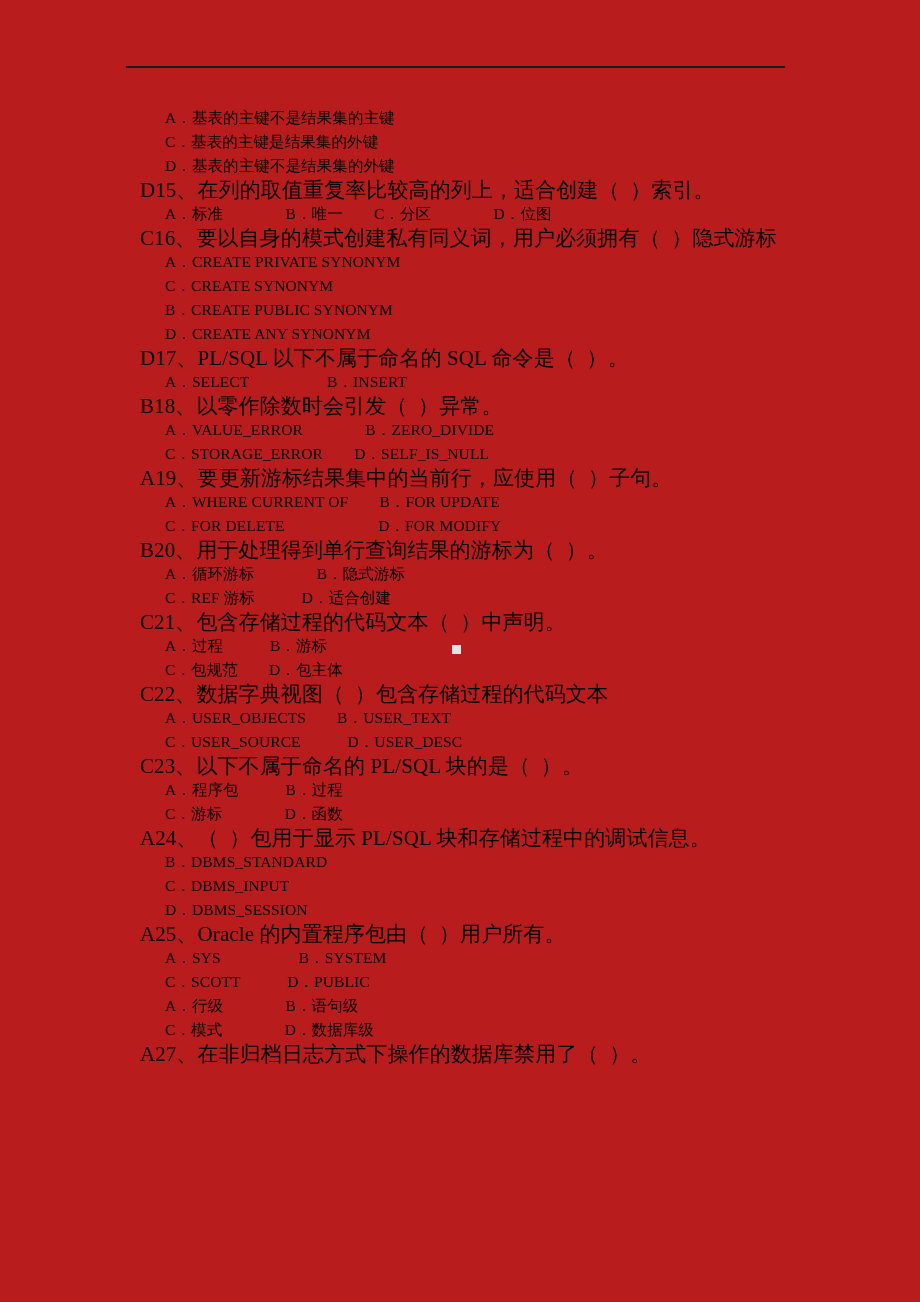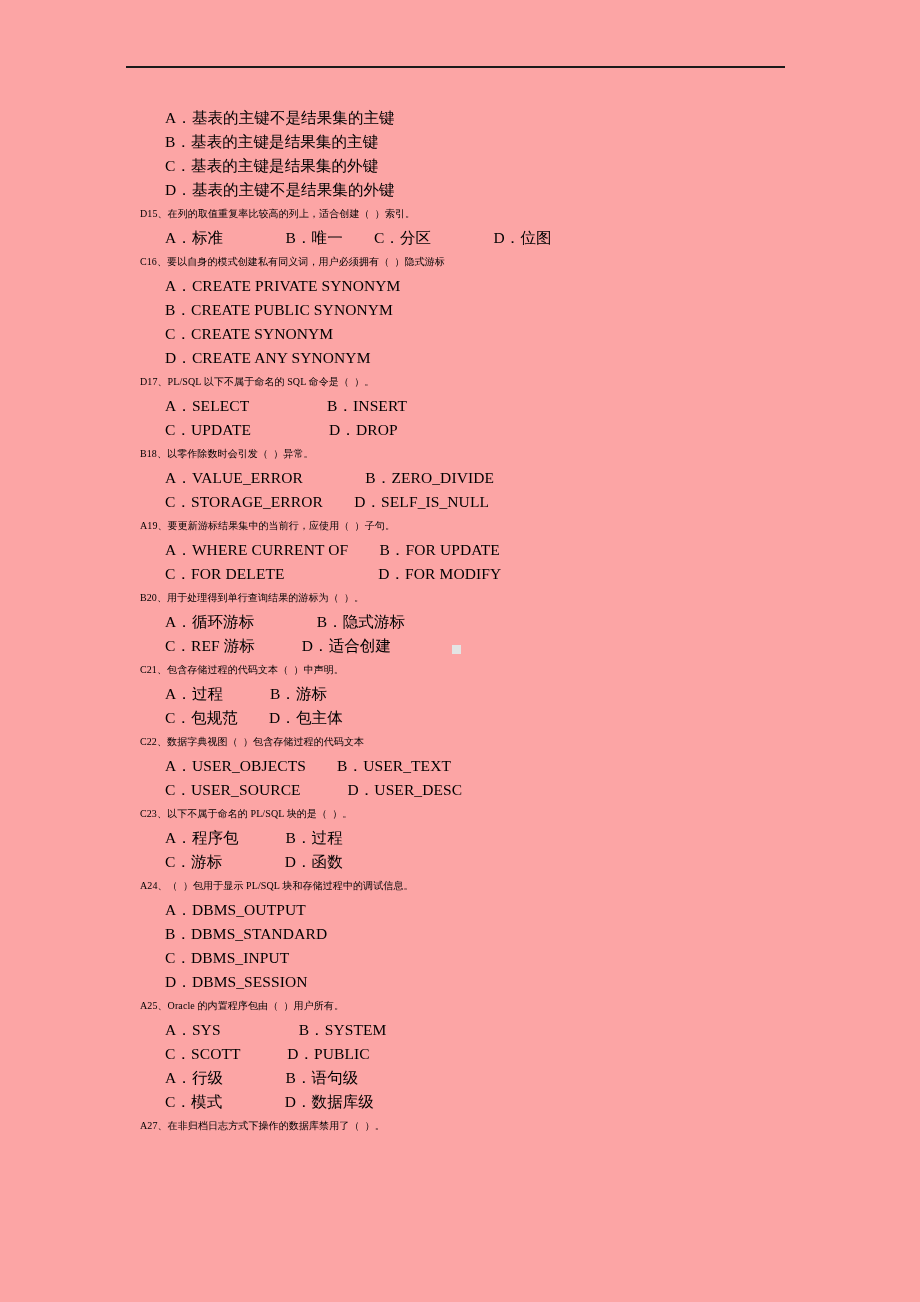--- a/index.html
+++ b/index.html
@@ -14,21 +14,21 @@
     font-family: "Liberation Serif", "DejaVu Serif", serif;
     color: #000000;
     overflow: hidden;
   }
 
   .page {
     position: absolute;
     left: 0; top: 0;
     width: 920px;
     height: 1302px;
-    background: #fca5a5;
+    background: #b91c1c;
   }
 
   
   .header-rule {
     position: absolute;
     left: 126px;
     top: 66px;
     width: 659px;
     height: 0;
     border-top: 2px solid #1a1a1a;
@@ -46,21 +46,21 @@
     height: 24px;
     line-height: 24px;
     white-space: pre;
     font-size: 15.5px;
     letter-spacing: 0.1px;
   }
 
   
   .q-line {
     padding-left: 140px;
-    font-size: 10px;
+    font-size: 21px;
   }
 
   
   .opt-line {
     padding-left: 165px;
     font-size: 15.5px;
   }
 
   
   .speck {
@@ -74,53 +74,50 @@
 </style>
 </head>
 <body>
 
 <div class="page">
 
   <div class="header-rule"></div>
 
   <div class="content" id="content">
       <div class="line opt-line">A．基表的主键不是结果集的主键</div>
-      <div class="line opt-line">B．基表的主键是结果集的主键</div>
       <div class="line opt-line">C．基表的主键是结果集的外键</div>
       <div class="line opt-line">D．基表的主键不是结果集的外键</div>
       <div class="line q-line">D15、在列的取值重复率比较高的列上，适合创建（  ）索引。</div>
       <div class="line opt-line">A．标准　　　　B．唯一　　C．分区　　　　D．位图</div>
       <div class="line q-line">C16、要以自身的模式创建私有同义词，用户必须拥有（  ）隐式游标</div>
       <div class="line opt-line">A．CREATE PRIVATE SYNONYM</div>
+      <div class="line opt-line">C．CREATE SYNONYM</div>
       <div class="line opt-line">B．CREATE PUBLIC SYNONYM</div>
-      <div class="line opt-line">C．CREATE SYNONYM</div>
       <div class="line opt-line">D．CREATE ANY SYNONYM</div>
       <div class="line q-line">D17、PL/SQL 以下不属于命名的 SQL 命令是（  ）。</div>
       <div class="line opt-line">A．SELECT　　　　　B．INSERT</div>
-      <div class="line opt-line">C．UPDATE　　　　　D．DROP</div>
       <div class="line q-line">B18、以零作除数时会引发（  ）异常。</div>
       <div class="line opt-line">A．VALUE_ERROR　　　　B．ZERO_DIVIDE</div>
       <div class="line opt-line">C．STORAGE_ERROR　　D．SELF_IS_NULL</div>
       <div class="line q-line">A19、要更新游标结果集中的当前行，应使用（  ）子句。</div>
       <div class="line opt-line">A．WHERE CURRENT OF　　B．FOR UPDATE</div>
       <div class="line opt-line">C．FOR DELETE　　　　　　D．FOR MODIFY</div>
       <div class="line q-line">B20、用于处理得到单行查询结果的游标为（  ）。</div>
       <div class="line opt-line">A．循环游标　　　　B．隐式游标</div>
       <div class="line opt-line">C．REF 游标　　　D．适合创建</div>
       <div class="line q-line">C21、包含存储过程的代码文本（  ）中声明。</div>
       <div class="line opt-line">A．过程　　　B．游标</div>
       <div class="line opt-line">C．包规范　　D．包主体</div>
       <div class="line q-line">C22、数据字典视图（  ）包含存储过程的代码文本</div>
       <div class="line opt-line">A．USER_OBJECTS　　B．USER_TEXT</div>
       <div class="line opt-line">C．USER_SOURCE　　　D．USER_DESC</div>
       <div class="line q-line">C23、以下不属于命名的 PL/SQL 块的是（  ）。</div>
       <div class="line opt-line">A．程序包　　　B．过程</div>
       <div class="line opt-line">C．游标　　　　D．函数</div>
       <div class="line q-line">A24、（  ）包用于显示 PL/SQL 块和存储过程中的调试信息。</div>
-      <div class="line opt-line">A．DBMS_OUTPUT</div>
       <div class="line opt-line">B．DBMS_STANDARD</div>
       <div class="line opt-line">C．DBMS_INPUT</div>
       <div class="line opt-line">D．DBMS_SESSION</div>
       <div class="line q-line">A25、Oracle 的内置程序包由（  ）用户所有。</div>
       <div class="line opt-line">A．SYS　　　　　B．SYSTEM</div>
       <div class="line opt-line">C．SCOTT　　　D．PUBLIC</div>
       <div class="line opt-line">A．行级　　　　B．语句级</div>
       <div class="line opt-line">C．模式　　　　D．数据库级</div>
       <div class="line q-line">A27、在非归档日志方式下操作的数据库禁用了（  ）。</div>
     </div>

